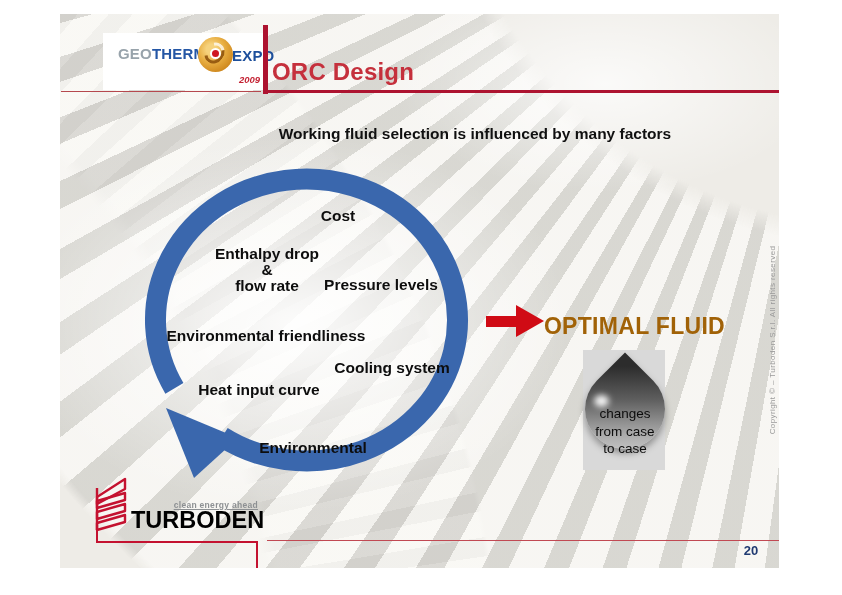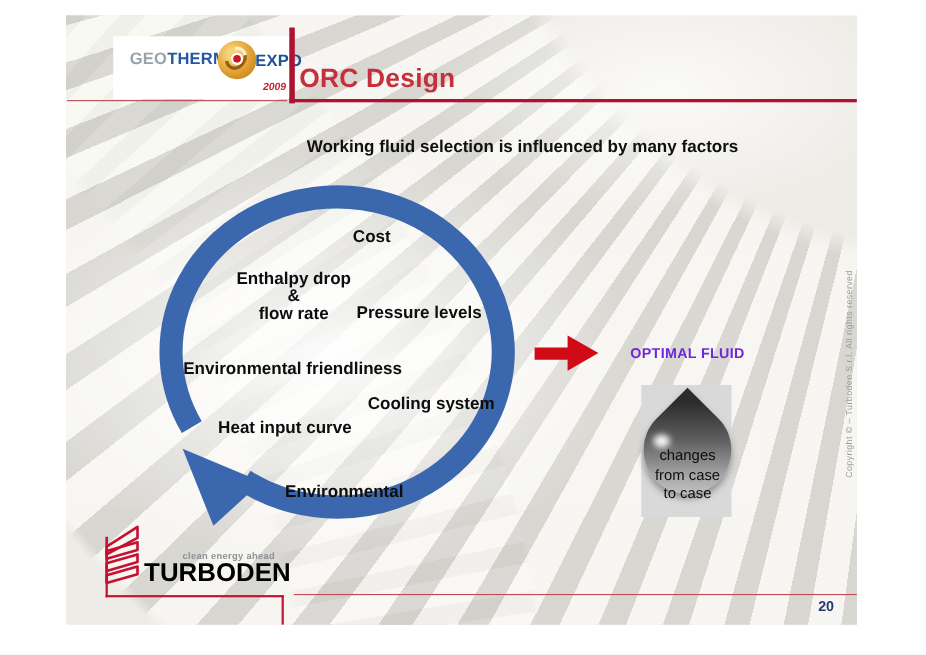--- a/index.html
+++ b/index.html
@@ -45,43 +45,43 @@
     font-size:15.5px;font-weight:700;color:#101010;}
   .factor{position:absolute;text-align:center;font-size:15.5px;font-weight:700;color:#0d0d0d;
     line-height:16px;white-space:pre-line;}
   .f0{left:248px;top:194px;width:60px;}
   .f1{left:127px;top:232px;width:120px;margin-left:20px;}
   .f2{left:256px;top:263px;width:130px;}
   .f3{left:96px;top:314px;width:220px;}
   .f4{left:262px;top:346px;width:140px;}
   .f5{left:129px;top:368px;width:140px;}
   .f6{left:193px;top:426px;width:120px;}
-  .optimal{position:absolute;left:465px;top:299px;width:200px;text-align:center;
-    font-size:13px;font-weight:700;color:#6d28d9;letter-spacing:.3px;}
+  .optimal{position:absolute;left:465px;top:299px;width:200px;text-align:right;
+    font-size:23px;font-weight:700;color:#a16207;letter-spacing:.3px;}
 
   .diagram-svg{position:absolute;left:0;top:0;pointer-events:none;}
 
   
   .drop-box{position:absolute;left:523px;top:336px;width:82px;height:120px;background:#d9d9d9;}
   .drop{position:absolute;left:525px;top:355px;width:80px;height:80px;transform:rotate(45deg);
     border-radius:0 50% 50% 50%;
     background:linear-gradient(135deg,#2c2c2c 12%,#5f5f5f 42%,#a9a9a9 72%,#d3d3d3 96%);
     box-shadow:3px 3px 7px rgba(0,0,0,.35);}
   .drop-hl{position:absolute;left:534px;top:381px;width:15px;height:12px;border-radius:50%;
     background:#ffffff;filter:blur(3px);opacity:.95;}
   .drop-note{position:absolute;left:495px;top:391px;width:140px;text-align:center;
     font-size:13.5px;font-weight:400;color:#0c0c0c;line-height:17.5px;white-space:pre-line;}
 
   
   .tb-icon{position:absolute;left:25px;top:462px;}
   .tb-pole{position:absolute;left:36px;top:505px;width:2.4px;height:24px;background:#c41230;}
   .l-horiz{position:absolute;left:36px;top:527px;width:162px;height:2.2px;background:#c41230;}
   .l-vert{position:absolute;left:196px;top:527px;width:2.2px;height:27px;background:#c41230;}
-  .tagline{position:absolute;left:98px;top:486px;width:100px;text-align:center;
-    font-size:8.5px;font-weight:700;color:#8d9093;letter-spacing:.3px;}
+  .tagline{position:absolute;left:98px;top:486px;width:100px;text-align:right;
+    font-size:8.5px;font-weight:700;color:#8d9093;letter-spacing:.3px;text-decoration:underline;}
   .brand{position:absolute;left:71px;top:493px;font-size:23.5px;font-weight:700;color:#000000;letter-spacing:0;}
   .bottom-line{position:absolute;left:207px;top:525.5px;width:512px;height:1.6px;background:#c14953;}
   .page-num{position:absolute;left:666px;top:529px;width:50px;text-align:center;
     font-size:13px;font-weight:700;color:#203a72;}
   .copyright{position:absolute;left:712px;top:326px;transform:translate(-50%,-50%) rotate(-90deg);
     white-space:nowrap;font-size:8px;color:#9a9a9a;letter-spacing:.4px;}
 </style>
 </head>
 <body>
 

